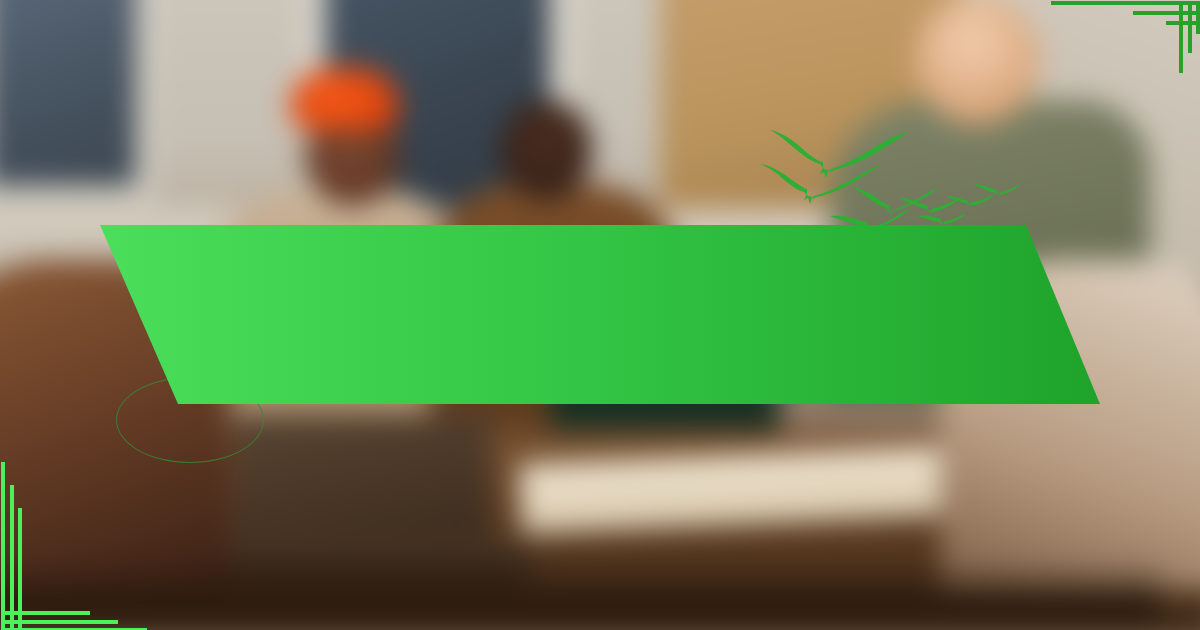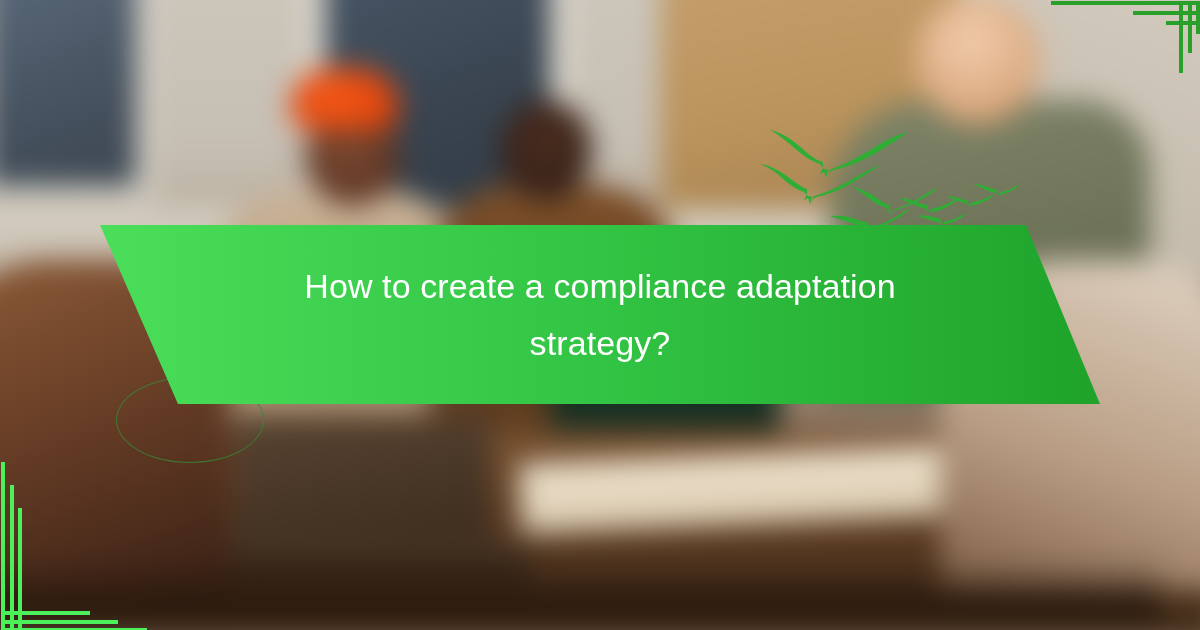--- a/index.html
+++ b/index.html
@@ -263,18 +263,14 @@
     <defs>
       <linearGradient id="bannerGrad" x1="0" y1="0" x2="1" y2="0">
         <stop offset="0%" stop-color="#4ade5a"></stop>
         <stop offset="50%" stop-color="#32c444"></stop>
         <stop offset="100%" stop-color="#1fa32a"></stop>
       </linearGradient>
     </defs>
     <polygon class="shape" points="100,225 1026,225 1100,404 178,404"></polygon>
   </svg>
 
-  <div id="title-wrap">
-    <div class="title-line">How to create a compliance adaptation</div>
-    <div class="title-line">strategy?</div>
-  </div>
 
 </div>
 
 </body></html>

